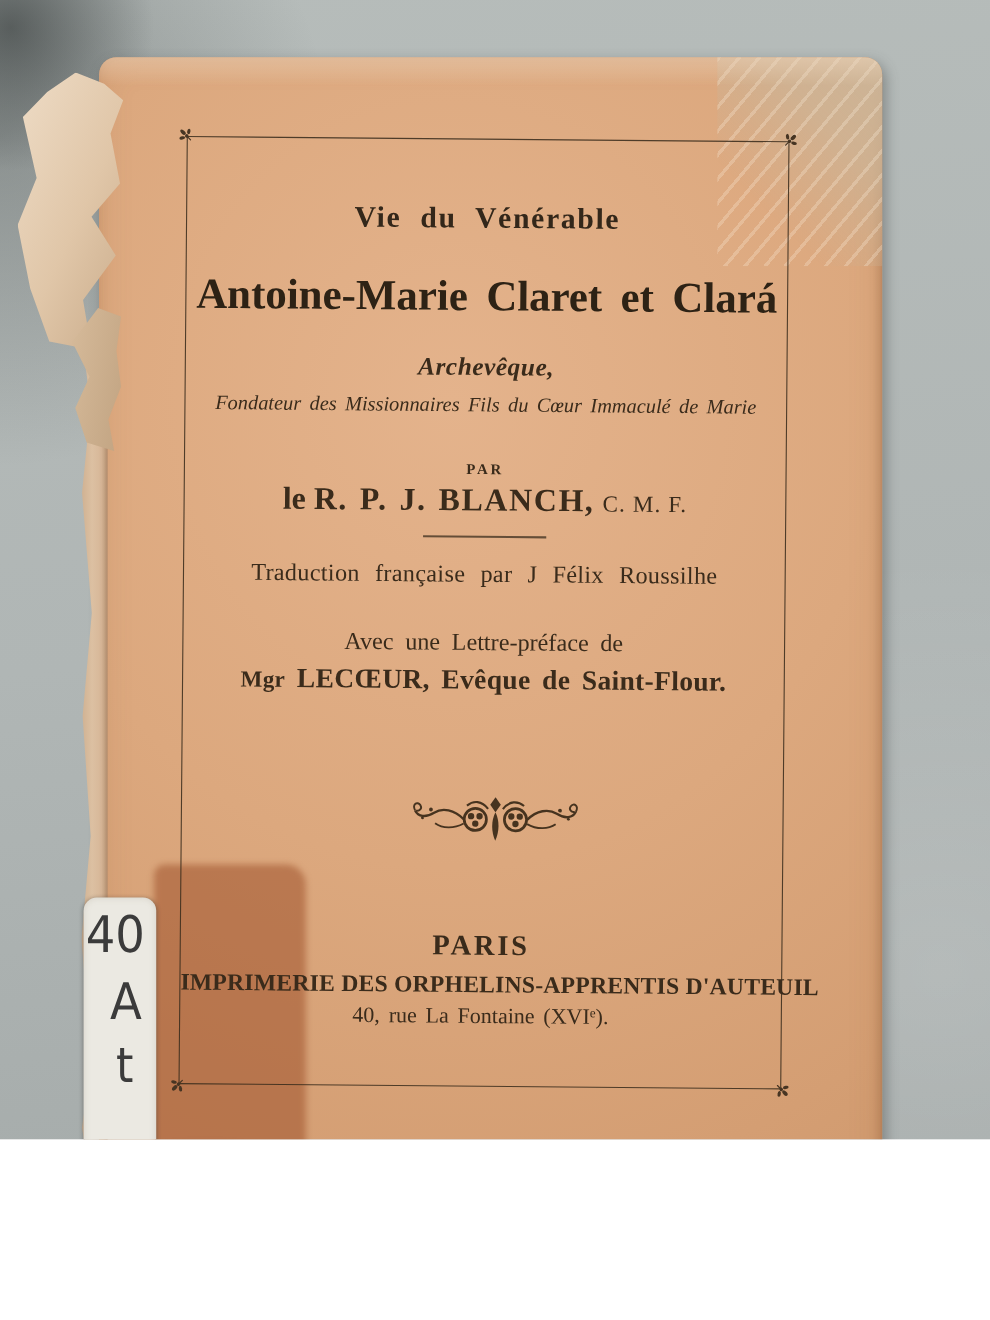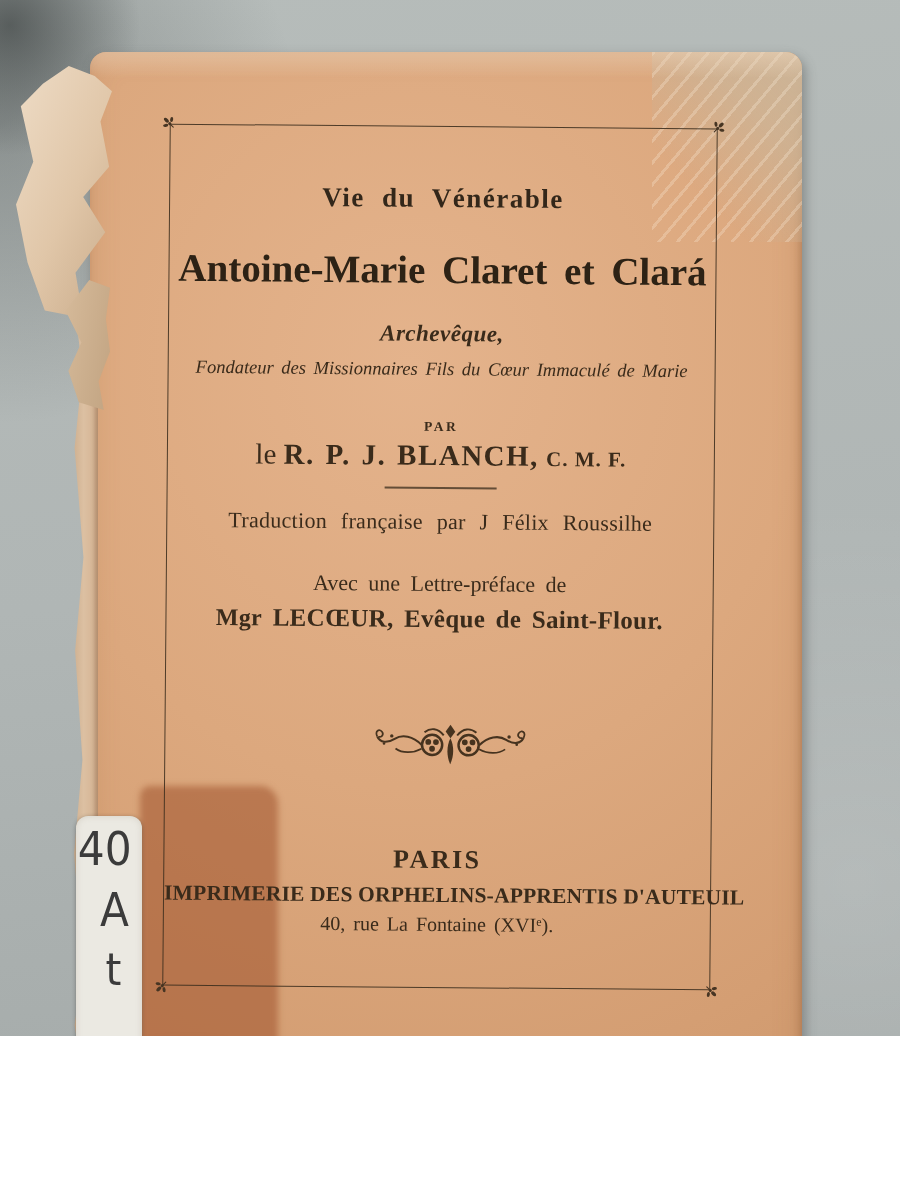--- a/index.html
+++ b/index.html
@@ -72,28 +72,28 @@
   .corner.tr{right:-12px;top:-12px;transform:rotate(45deg);}
   .corner.bl{left:-12px;bottom:-12px;transform:rotate(-135deg);}
   .corner.br{right:-12px;bottom:-12px;transform:rotate(135deg);}
   .line{position:absolute;left:0;right:0;text-align:center;color:var(--ink);white-space:nowrap;}
   .l-small-title{top:56px;font-size:27px;font-weight:700;letter-spacing:1.5px;word-spacing:9px;color:#33271a;}
   .l-main-title{top:120px;font-size:39px;font-weight:700;word-spacing:7px;color:#2d2215;}
   .l-arch{top:194px;font-size:23px;font-style:italic;font-weight:600;letter-spacing:.5px;}
   .l-fond{top:232px;font-size:18.5px;font-style:italic;font-weight:500;word-spacing:3px;}
   .l-par{top:292px;font-size:13.5px;font-weight:700;letter-spacing:2.5px;}
   .l-author{top:312px;font-size:29px;}
-  .l-author .le{font-weight:400;}
+  .l-author .le{font-weight:700;}
   .l-author .name{font-weight:700;letter-spacing:1.5px;word-spacing:2px;}
-  .l-author .cmf{font-size:21px;font-weight:700;letter-spacing:1px;}
+  .l-author .cmf{font-size:21px;font-weight:400;letter-spacing:1px;}
   .rule{position:absolute;top:360px;left:50%;width:112px;margin-left:-56px;border-top:2px solid rgba(58,44,28,.75);}
   .l-trad{top:382px;font-size:22px;font-weight:500;word-spacing:8px;letter-spacing:.3px;}
   .l-avec{top:444px;font-size:22px;font-weight:500;word-spacing:5px;}
   .l-mgr{top:478px;font-size:25px;font-weight:600;word-spacing:4px;letter-spacing:.3px;}
-  .l-mgr .mgr{font-size:24px;}
+  .l-mgr .mgr{font-size:21px;}
   .ornament{position:absolute;top:592px;left:0;right:0;text-align:center;color:#46331f;}
   .ornament svg{display:inline-block;transform:translateX(12px);}
   .l-paris{top:718px;font-size:26px;font-weight:600;letter-spacing:2.5px;}
   .l-imprimerie{top:756px;font-size:21.5px;font-weight:600;letter-spacing:.2px;}
   .l-addr{top:786px;font-size:20px;font-weight:500;word-spacing:3px;}
   .l-addr sup{font-size:12px;vertical-align:6px;}
   
   .spine-strip{
     position:absolute;left:72px;top:292px;width:26px;height:780px;
     background:linear-gradient(90deg,#cdae8e 0%,#dcc0a2 45%,#d4b191 100%);

